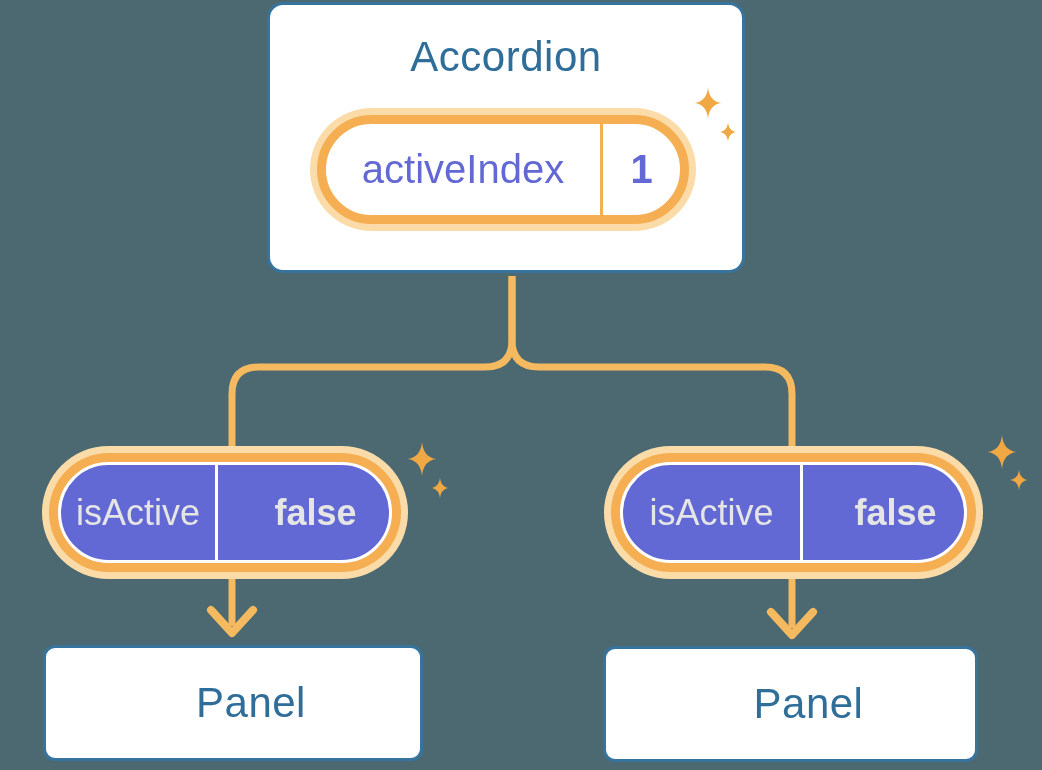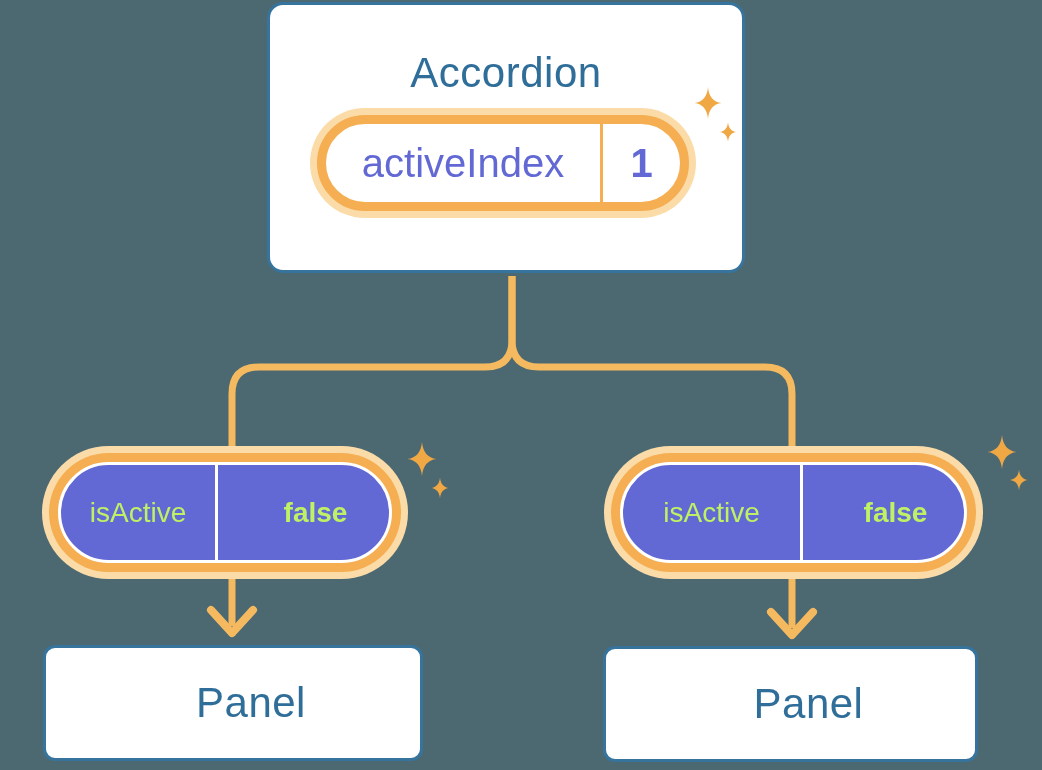--- a/index.html
+++ b/index.html
@@ -19,41 +19,41 @@
   .card {
     position: absolute;
     background: #ffffff;
     border: 3px solid #36749E;
     box-sizing: border-box;
     z-index: 2;
   }
   .accordion-card { left: 267px; top: 2px; width: 478px; height: 271px; border-radius: 16px; }
   .card-title {
     text-align: center;
-    margin-top: 44px;
+    margin-top: 28px;
     font-size: 42px;
     font-weight: 500;
     color: #306E9A;
     letter-spacing: 0.5px;
   }
   .panel-card {
     display: flex; align-items: center; justify-content: center;
     border-radius: 12px;
     font-size: 42px; font-weight: 500; color: #306E9A;
     letter-spacing: 0.5px;
     padding-left: 36px;
   }
   .panel-left  { left: 43px;  top: 645px; width: 380px; height: 116px; }
   .panel-right { left: 603px; top: 646px; width: 375px; height: 116px; }
 
   
   .state-pill {
     position: absolute;
     left: 47px; top: 110px;
-    width: 372px; height: 96px;
+    width: 372px; height: 109px;
     box-sizing: border-box;
     border: 9px solid #F5AE52;
     border-radius: 70px;
     background: #ffffff;
     box-shadow: 0 0 0 7px #FBDCA8;
     display: flex;
     align-items: stretch;
     overflow: hidden;
   }
   .state-pill .cell {
@@ -76,22 +76,22 @@
     box-shadow: 0 0 0 9px #F5AE52, 0 0 0 16px #FBDCA8;
     display: flex;
     align-items: stretch;
     overflow: hidden;
     z-index: 3;
   }
   .prop-pill-left  { left: 58px;  top: 462px; width: 334px; }
   .prop-pill-right { left: 620px; top: 462px; width: 347px; }
   .prop-pill .cell {
     display: flex; align-items: center; justify-content: center;
-    font-size: 28px;
-    color: #bef264;
+    font-size: 36px;
+    color: #e5e5e5;
   }
   .prop-pill .cell.key { flex: 1; }
   .prop-pill .cell.val { font-weight: 700; padding-left: 24px; }
   .prop-pill-left  .cell.val { width: 147px; }
   .prop-pill-right .cell.val { width: 137px; }
   .prop-pill .divider { width: 3px; background: #ffffff; }
 </style>
 </head>
 <body>
 

